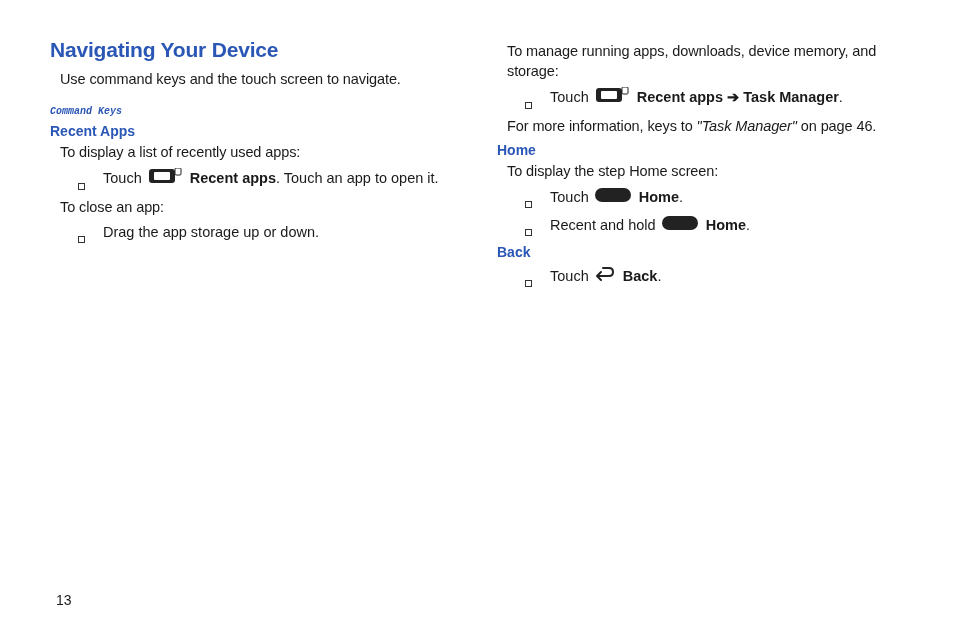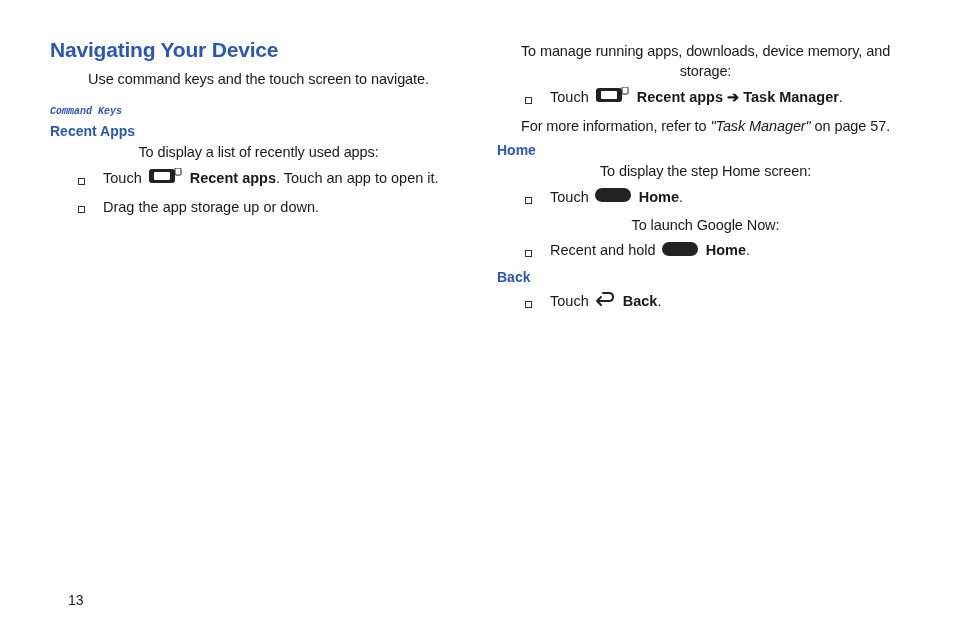--- a/index.html
+++ b/index.html
@@ -42,25 +42,24 @@
       font-weight: bold;
       color: #2a56b5;
       margin-top: 6px;
       margin-bottom: 4px;
     }
     .para {
       margin: 4px 0 6px 10px;
       line-height: 1.35;
       font-stretch: condensed;
       letter-spacing: -0.1px;
-      text-align: center;
     }
     .bullet-item {
       display: flex;
-      align-items: center;
+      align-items: flex-end;
       margin: 6px 0 8px 28px;
       line-height: 1.35;
     }
     .bullet-mark {
       flex: 0 0 auto;
       width: 7px;
       height: 7px;
       border: 1.5px solid #333;
       background: #fff;
       margin-top: 5px;
@@ -70,21 +69,21 @@
     .bold { font-weight: bold; }
     .italic { font-style: italic; }
     .icon {
       display: inline-block;
       vertical-align: middle;
       margin: 0 2px;
     }
     .sep { margin-right: 2px; }
     .page-number {
       position: absolute;
-      left: 68px;
+      left: 56px;
       bottom: 28px;
       font-size: 14px;
     }
     .arrow { font-weight: bold; }
   </style>
 </head>
 <body>
 
 <div class="columns">
 
@@ -102,20 +101,21 @@
       <span class="bullet-text">
         <span>Touch </span><span class="icon"><svg width="34" height="16" viewBox="0 0 34 16">
               <rect x="1" y="1" width="26" height="14" rx="3" fill="#222"></rect>
               <rect x="6" y="4" width="16" height="8" rx="1" fill="#fff"></rect>
               <rect x="27" y="0" width="6" height="7" rx="1" fill="none" stroke="#222" stroke-width="1"></rect>
             </svg></span>
         <span class="sep"> </span><span class="bold">Recent apps</span><span>. Touch an app to open it.</span>
       </span>
     </div>
 
+    <div class="para">To close an app:</div>
 
     <div class="bullet-item">
       <span class="bullet-mark"></span>
       <span class="bullet-text">Drag the app storage up or down.</span>
     </div>
 
 
   </div>
 
   <div class="col">
@@ -127,37 +127,36 @@
         <span>Touch </span><span class="icon"><svg width="34" height="16" viewBox="0 0 34 16">
               <rect x="1" y="1" width="26" height="14" rx="3" fill="#222"></rect>
               <rect x="6" y="4" width="16" height="8" rx="1" fill="#fff"></rect>
               <rect x="27" y="0" width="6" height="7" rx="1" fill="none" stroke="#222" stroke-width="1"></rect>
             </svg></span>
         <span class="sep"> </span><span class="bold">Recent apps</span><span class="arrow"> ➔ </span><span class="bold">Task Manager</span><span>.</span>
       </span>
     </div>
 
     <div class="para">
-      <span>For more information, refer to </span><span class="italic">"Task Manager"</span><span> on page 57.</span>
+      <span>For more information, keys to </span><span class="italic">"Task Manager"</span><span> on page 46.</span>
     </div>
 
     <div class="h3">Home</div>
     <div class="para">To display the step Home screen:</div>
 
     <div class="bullet-item">
       <span class="bullet-mark"></span>
       <span class="bullet-text">
         <span>Touch </span><span class="icon"><svg width="36" height="14" viewBox="0 0 36 14">
               <rect x="0" y="0" width="36" height="14" rx="7" fill="#222"></rect>
             </svg></span>
         <span class="sep"> </span><span class="bold">Home</span><span>.</span>
       </span>
     </div>
 
-    <div class="para">To launch Google Now:</div>
 
     <div class="bullet-item">
       <span class="bullet-mark"></span>
       <span class="bullet-text">
         <span>Recent and hold </span><span class="icon"><svg width="36" height="14" viewBox="0 0 36 14">
               <rect x="0" y="0" width="36" height="14" rx="7" fill="#222"></rect>
             </svg></span>
         <span class="sep"> </span><span class="bold">Home</span><span>.</span>
       </span>
     </div>

